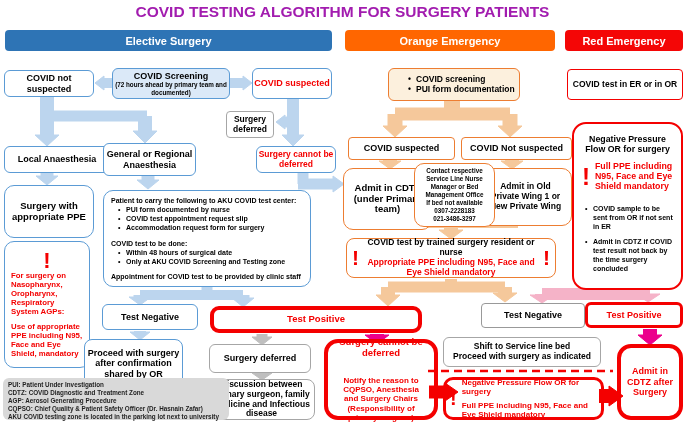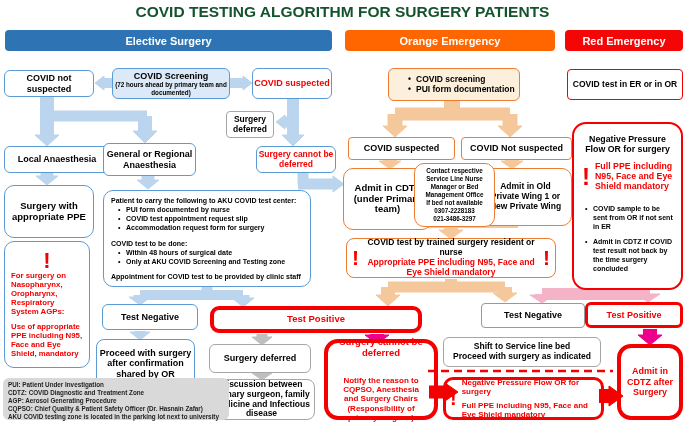--- a/index.html
+++ b/index.html
@@ -1,19 +1,19 @@
 <!DOCTYPE html>
 <html><head>
 <meta charset="utf-8">
 <style>
   html,body{margin:0;padding:0;background:#fff;}
   .canvas{position:relative;width:685px;height:422px;background:#fff;
           font-family:"Liberation Sans",sans-serif;overflow:hidden;}
   .abs{position:absolute;box-sizing:border-box;text-align:center;}
-  .title{left:0;top:3px;width:685px;text-align:center;font-size:15.5px;font-weight:bold;color:#14532d;}
+  .title{left:0;top:3px;width:685px;text-align:center;font-size:15.5px;font-weight:bold;color:#a21caf;}
   .hdr{color:#fff;font-weight:bold;font-size:11px;display:flex;align-items:center;justify-content:center;border-radius:4px;}
   .box{background:#fff;display:flex;flex-direction:column;align-items:center;justify-content:center;
        text-align:center;font-weight:bold;color:#000;border-radius:6px;line-height:1.15;}
   .b-blue{border:1.6px solid #5B9BD5;}
   .b-orange{border:1.6px solid #ED7D31;}
   .b-gray{border:1.3px solid #A6A6A6;}
   .b-red{border:1.4px solid #F40000;}
   .b-red-thick{border:3.5px solid #F40000;}
   .t-red{color:#F40000;}
   .pre{white-space:pre-line;border-radius:6px;}
@@ -135,21 +135,21 @@
       <li>Accommodation request form for surgery</li>
     </ul>
     <div style="margin-top:6px;">COVID test to be done:</div>
     <ul style="padding-left:6px;">
       <li>Within 48 hours of surgical date</li>
       <li>Only at AKU COVID Screening and Testing zone</li>
     </ul>
     <div style="margin-top:6px;">Appointment for COVID test to be provided by clinic staff</div>
   </div>
   <div class="abs box b-blue" style="left:102px;top:304px;width:96px;height:26px;font-size:9px;">Test Negative</div>
-  <div class="abs box b-blue" style="left:96px;top:339px;width:99px;height:49px;font-size:9px;border-radius:8px;">Proceed with surgery after confirmation shared by OR</div>
+  <div class="abs box b-blue" style="left:84px;top:339px;width:99px;height:49px;font-size:9px;border-radius:8px;">Proceed with surgery after confirmation shared by OR</div>
   <div class="abs box b-red-thick t-red" style="left:210px;top:306px;width:212px;height:27px;font-size:9.5px;border-radius:9px;border-width:4px;">Test Positive</div>
   <div class="abs box b-gray" style="left:209px;top:344px;width:102px;height:29px;font-size:9px;">Surgery deferred</div>
   <div class="abs box b-gray" style="left:208px;top:379px;width:107px;height:41px;font-size:8.5px;border-radius:8px;">Discussion between primary surgeon, family medicine and Infectious disease</div>
   <div class="abs leftal" style="left:3px;top:378px;width:226px;height:42px;background:#D9D9D9;border-radius:6px;padding:3px 5px;font-size:6.3px;line-height:1.28;font-weight:bold;color:#222;">
     <div>PUI: Patient Under Investigation</div>
     <div>CDTZ: COVID Diagnostic and Treatment Zone</div>
     <div>AGP: Aerosol Generating Procedure</div>
     <div>CQPSO: Chief Quality &amp; Patient Safety Officer (Dr. Hasnain Zafar)</div>
     <div>AKU COVID testing zone is located in the parking lot next to university entrance gate</div>
   </div>

